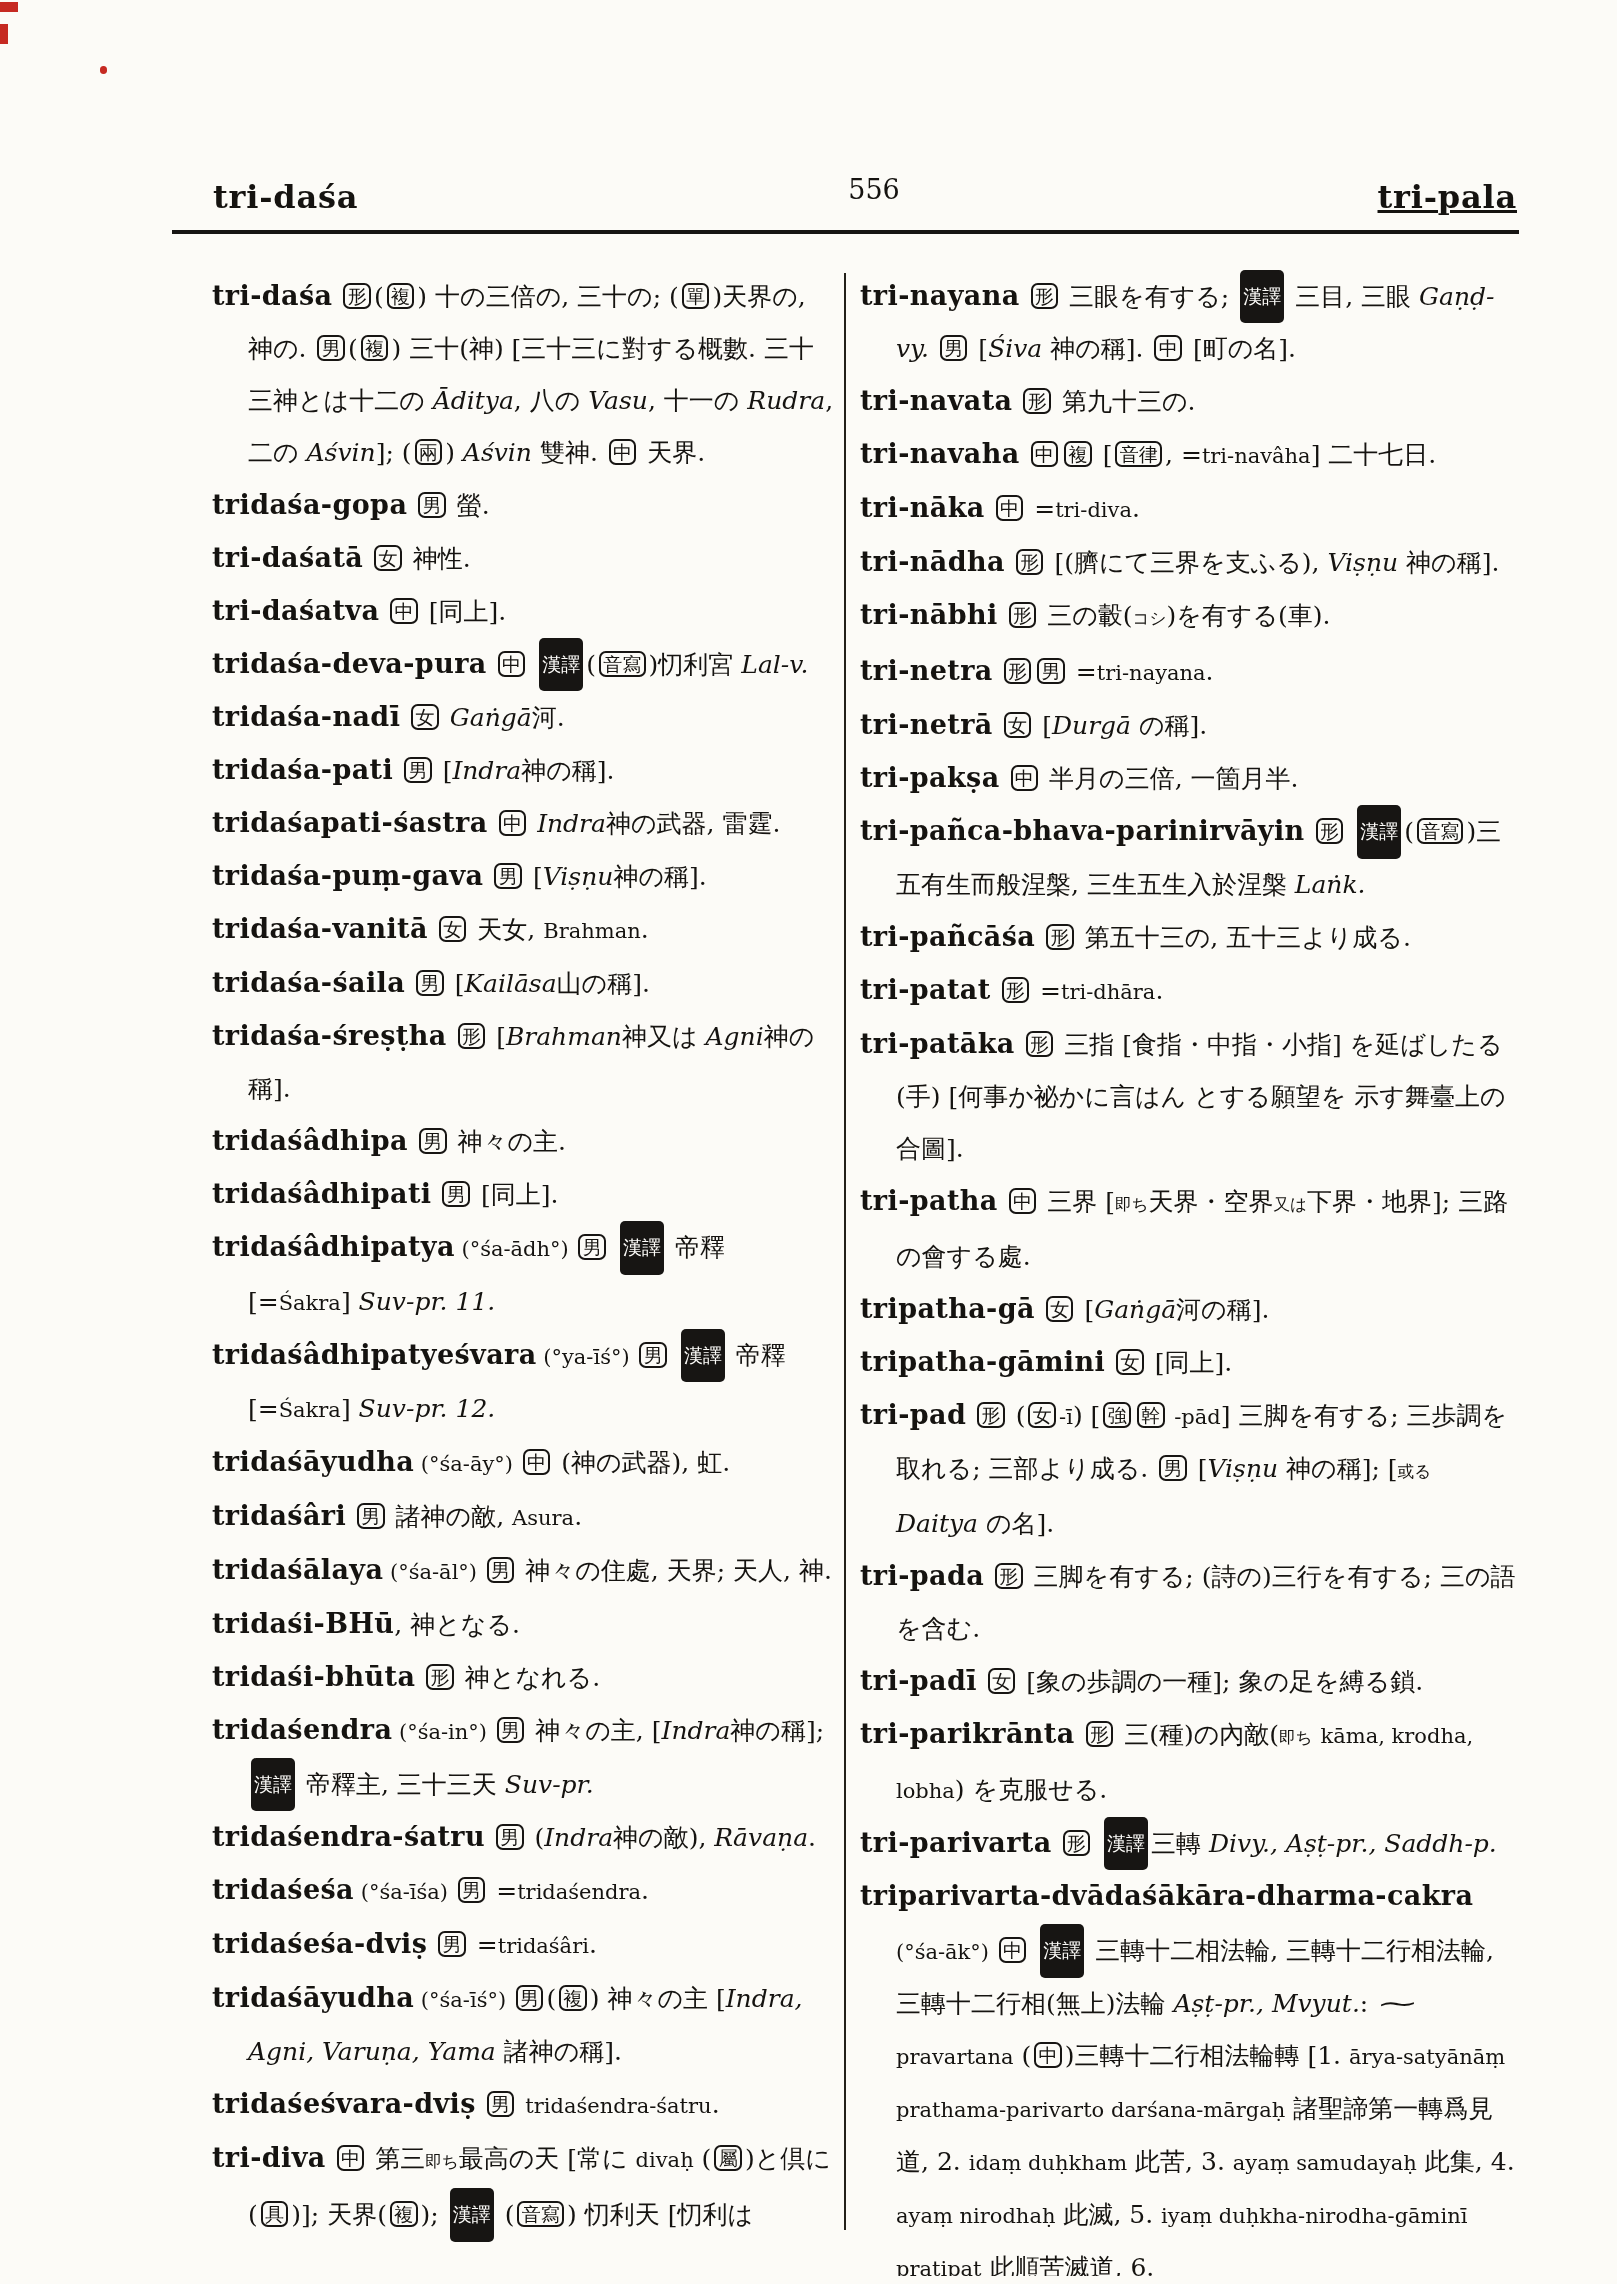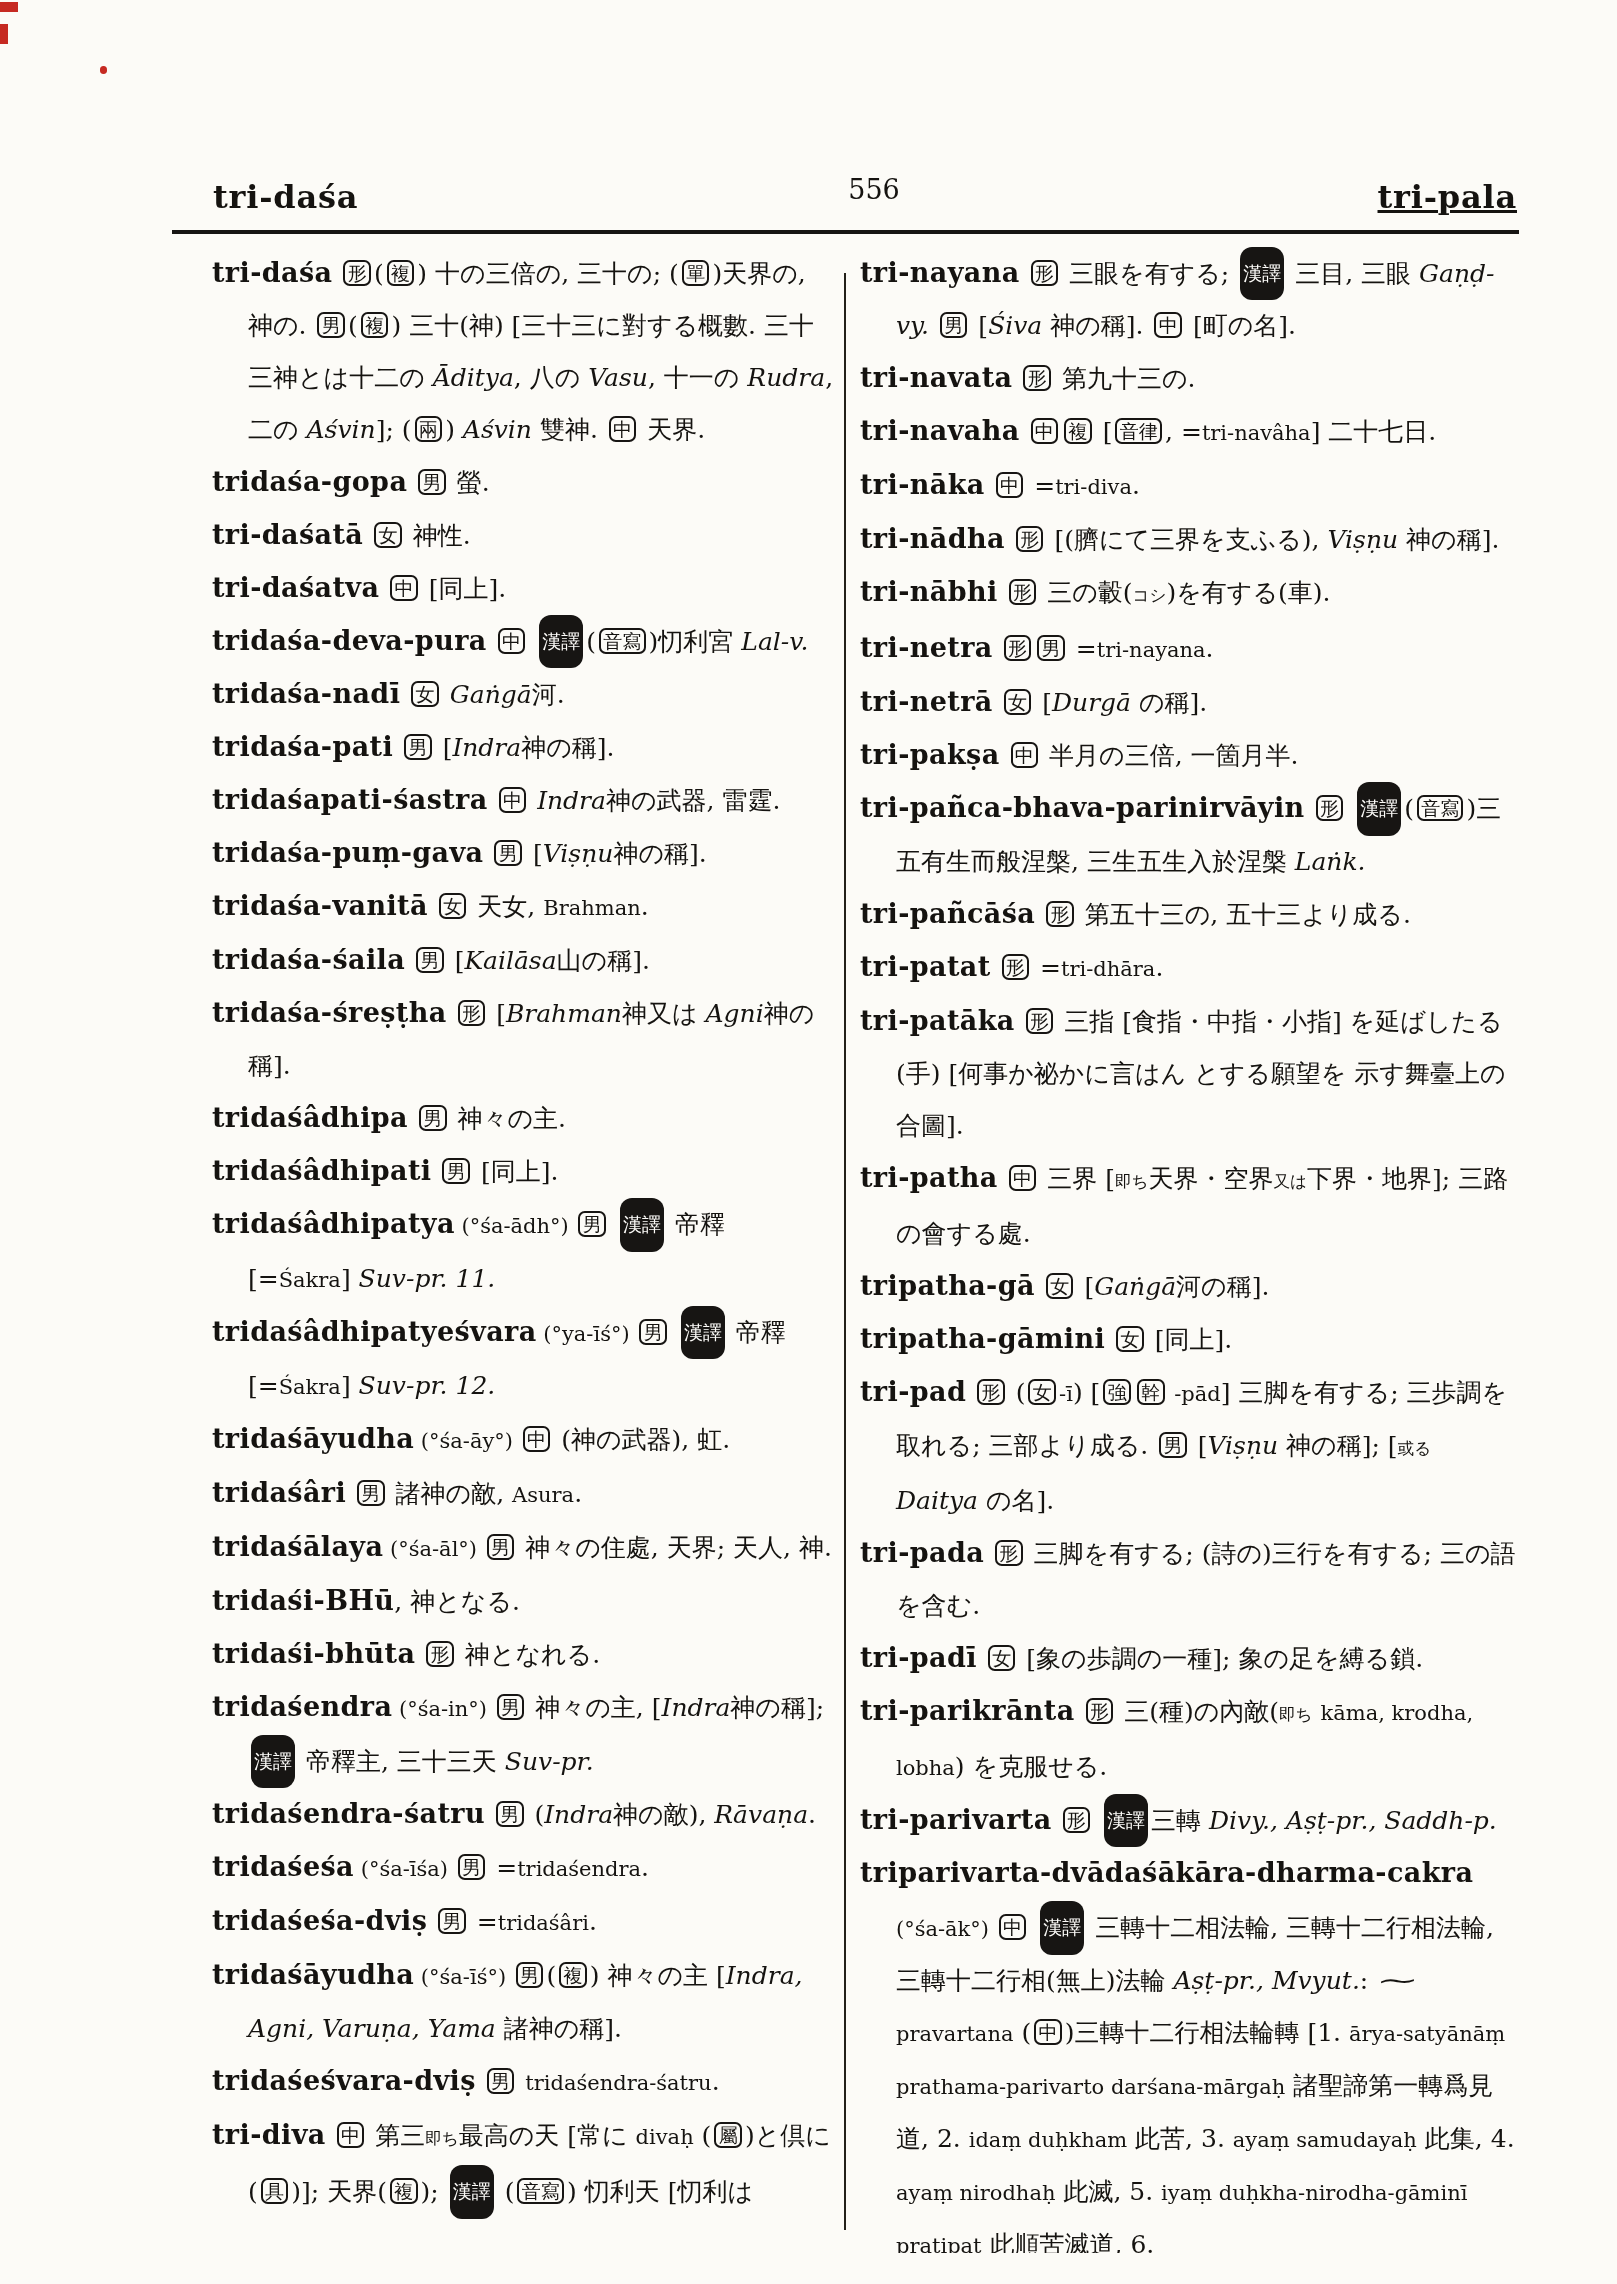--- a/index.html
+++ b/index.html
@@ -16,40 +16,40 @@
   #redmark-2{left:0;top:24px;width:8.3px;height:19.6px;}
   #redmark-3{left:100px;top:66px;width:6.8px;height:7.5px;border-radius:50%;}
   
   .hdr-word{position:absolute;top:178px;font-weight:bold;font-size:32px;letter-spacing:0.8px;}
   #hdr-left{left:213px;}
   #hdr-right{right:100px;text-decoration:underline;}
   #page-num{position:absolute;top:174px;left:829px;width:90px;text-align:center;font-size:27px;}
   #header-rule{position:absolute;left:172px;top:230px;width:1347px;height:3.8px;background:#171513;}
   #column-divider{position:absolute;left:844px;top:273px;width:2.3px;height:1957px;background:#232019;}
   
-  .col{position:absolute;top:247px;overflow:hidden;}
+  .col{position:absolute;top:270px;overflow:hidden;}
   #col-left{left:212px;width:623px;height:1976px;}
   #col-right{left:860px;width:661px;height:2006px;}
   .entry{
     padding-left:36px;text-indent:-36px;
     font-size:25px;line-height:52px;
     text-align:left;
   }
   .seg-hw{font-weight:bold;font-size:27px;letter-spacing:0.4px;}
   .seg-jp{font-size:25px;}
   .seg-sm{font-size:16.6px;}
   .seg-lat{font-size:21px;}
   .seg-it{font-style:italic;font-size:25px;}
   .seg-box{
     display:inline-block;border:2.3px solid #171513;border-radius:6.8px;
     font-size:19px;line-height:22px;padding:0 2.3px;margin:0 3px;
     vertical-align:0.12em;text-indent:0;
   }
   .seg-bbox{
-    display:inline-block;background:#171513;color:#fdfcf9;border-radius:12px;
+    display:inline-block;background:#171513;color:#fdfcf9;border-radius:5px;
     font-size:19px;line-height:23.4px;padding:15px 3px;margin:0 3px;
     vertical-align:0.12em;text-indent:0;
   }
   .seg-tl{display:inline-block;transform:scaleX(2.1);margin:0 10.6px;text-indent:0;}
 </style>
 </head>
 <body>
 
 <div class="page">
   <div class="redmark" id="redmark-1"></div>

